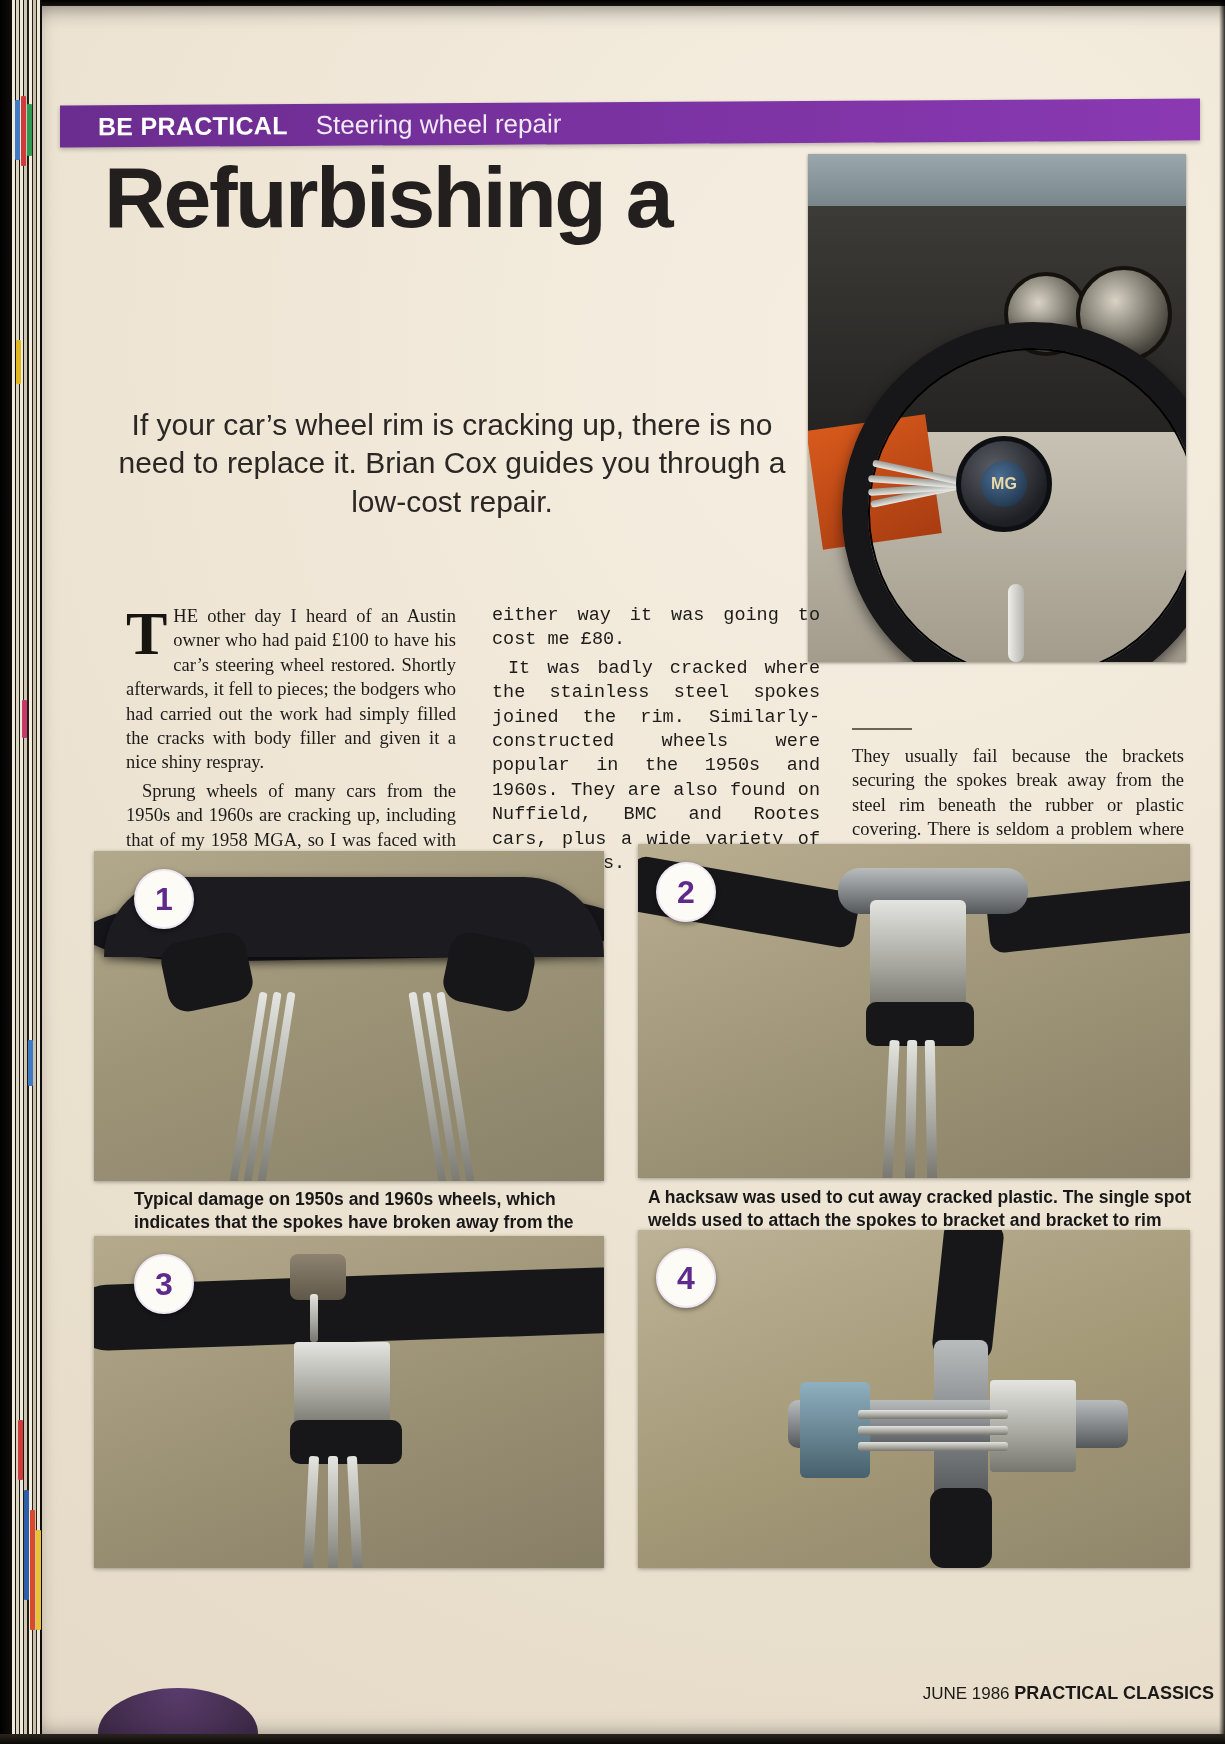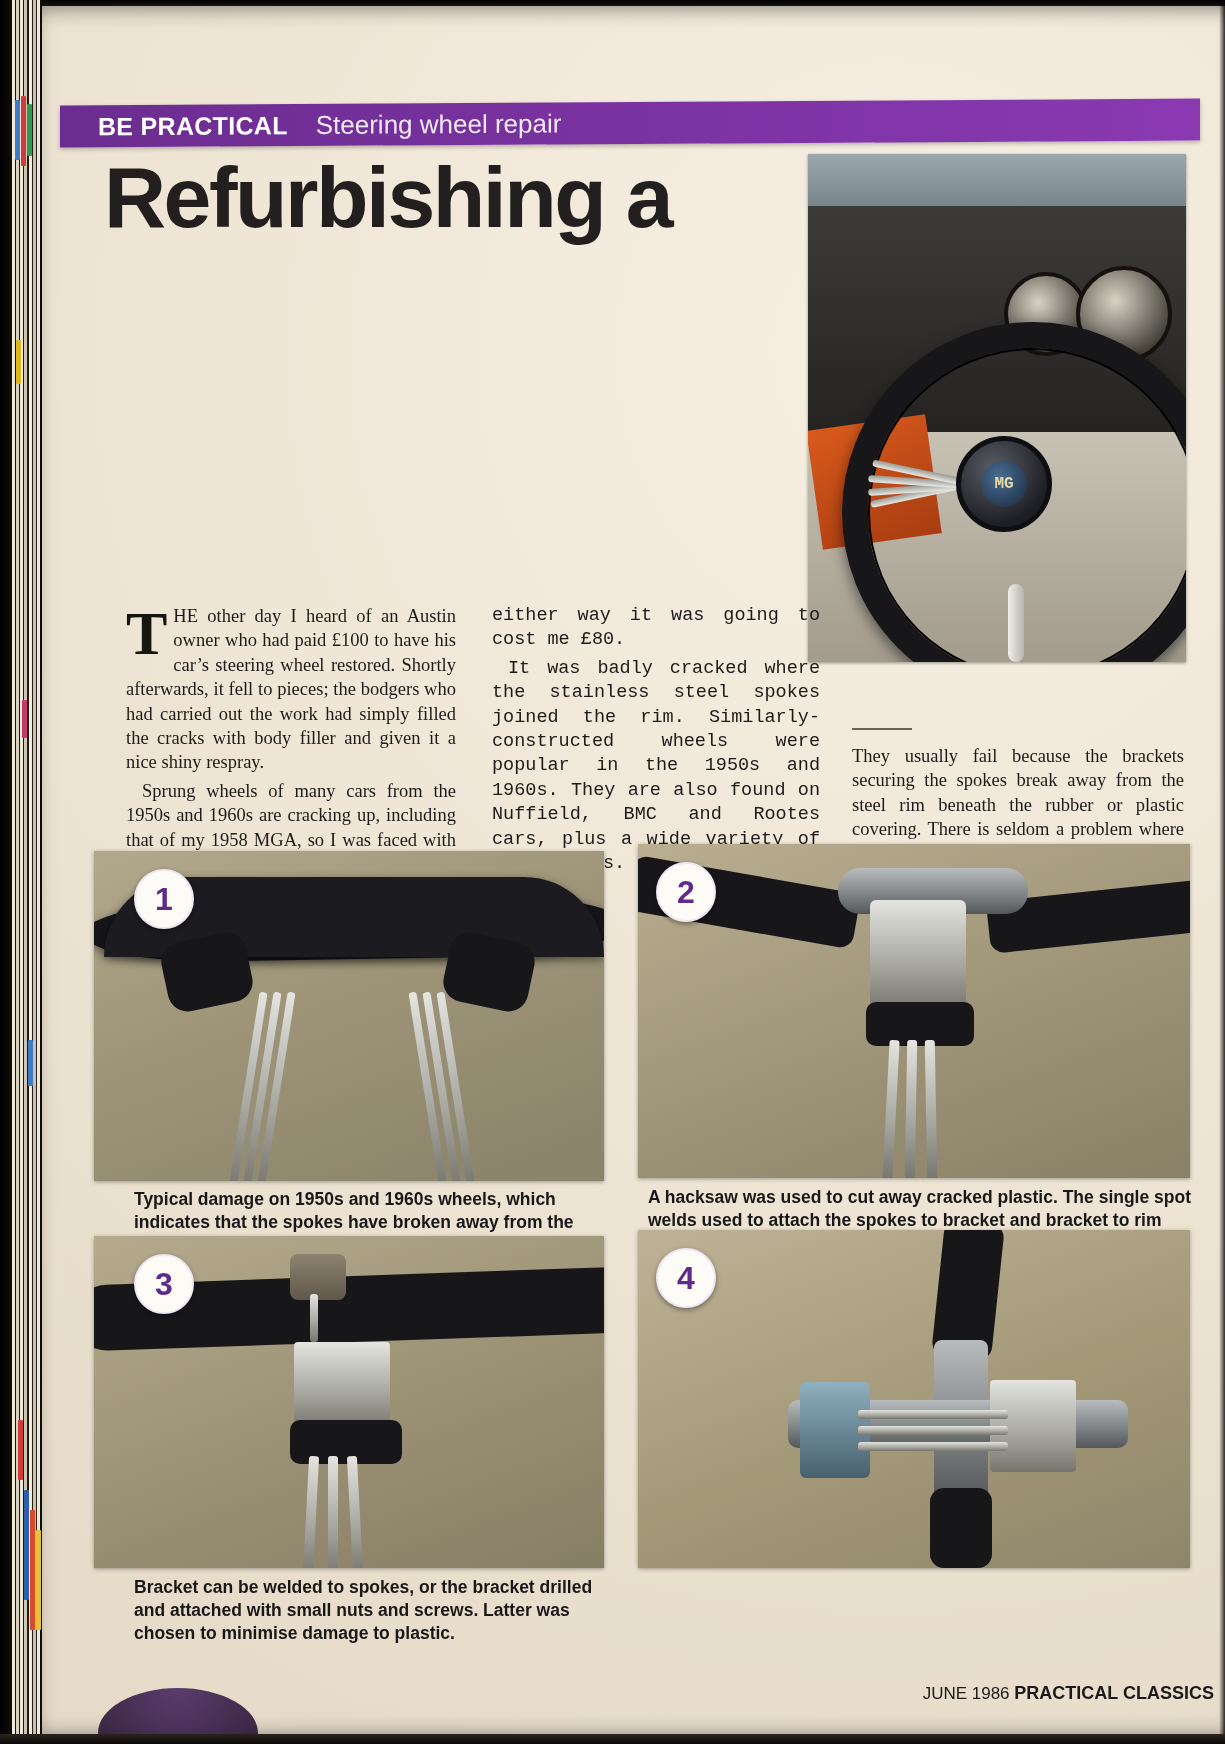--- a/index.html
+++ b/index.html
@@ -174,21 +174,21 @@
   }
   .hero .hub{
     position:absolute;left:148px;top:282px;width:86px;height:86px;border-radius:50%;
     background:radial-gradient(circle at 38% 32%,#5b5d66,#1d1f24 70%);
     border:5px solid #0e0f12;
     display:flex;align-items:center;justify-content:center;
   }
   .hero .hub-badge{
     width:46px;height:46px;border-radius:50%;
     background:radial-gradient(circle at 40% 35%,#4b6e93,#16283c);
-    color:#e9d9a6;font-family:Liberation Mono, monospace;font-size:16px;
+    color:#e9d9a6;font-family:Liberation Sans, sans-serif;font-size:16px;
     font-weight:bold;display:flex;align-items:center;justify-content:center;
   }
   .hero .spoke{
     position:absolute;
     height:7px;
     background:linear-gradient(180deg,#e8e8e4,#9a9a94);
     transform-origin:0 50%;
     border-radius:4px;
   }
   .hero .stalk{
@@ -340,20 +340,21 @@
       <div class="topbar-inner">
         <div class="kicker">BE PRACTICAL</div>
         <div class="kicker-sub">Steering wheel repair</div>
       </div>
     </div>
 
     <div class="headline">
       <span>Refurbishing a</span>
     </div>
 
+    <div class="standfirst">If your car’s wheel rim is cracking up, there is no need to replace it. Brian Cox guides you through a low-cost repair.</div>
 
     <div class="hero">
       <div class="sky"></div>
       <div class="dash"></div>
       <div class="dial d1"></div>
       <div class="dial d2"></div>
       <div class="seat"></div>
       <div class="seat-red"></div>
       <div class="wheel"></div>
       <div class="spoke" style="left:190px;top:320px;width:130px;transform:rotate(168deg);"></div>
@@ -416,21 +417,20 @@
       <div class="blk" style="left:-20px;top:40px;width:560px;height:66px;border-radius:40px;transform:rotate(-2deg);"></div>
       <div class="metal dark" style="left:196px;top:18px;width:56px;height:46px;border-radius:8px;background:linear-gradient(180deg,#8e8371,#5f5748);"></div>
       <div class="metal" style="left:216px;top:58px;width:8px;height:48px;"></div>
       <div class="metal" style="left:200px;top:106px;width:96px;height:86px;border-radius:4px;"></div>
       <div class="blk" style="left:196px;top:184px;width:112px;height:44px;border-radius:10px;"></div>
       <div class="metal" style="left:212px;top:220px;width:10px;height:120px;transform:rotate(3deg);"></div>
       <div class="metal" style="left:234px;top:220px;width:10px;height:120px;"></div>
       <div class="metal" style="left:256px;top:220px;width:10px;height:120px;transform:rotate(-3deg);"></div>
     </div>
     <div class="badge b3">3</div>
-    <div class="caption c3">Bracket can be welded to spokes, or the bracket drilled and attached with small nuts and screws. Latter was chosen to minimise damage to plastic.</div>
 
     <div class="photo p4">
       <div class="ph-bg" style="background:linear-gradient(160deg,#bdb296,#a39977 55%,#8f856b);"></div>
       <div class="blk" style="left:300px;top:-10px;width:60px;height:140px;border-radius:16px;transform:rotate(6deg);"></div>
       <div class="metal dark" style="left:296px;top:110px;width:54px;height:160px;border-radius:8px;"></div>
       <div class="metal dark" style="left:150px;top:170px;width:340px;height:48px;border-radius:10px;"></div>
       <div class="metal" style="left:162px;top:152px;width:70px;height:96px;border-radius:6px;background:linear-gradient(180deg,#8fb0bf,#47606d);"></div>
       <div class="metal" style="left:352px;top:150px;width:86px;height:92px;border-radius:4px;"></div>
       <div class="metal" style="left:220px;top:180px;width:150px;height:9px;"></div>
       <div class="metal" style="left:220px;top:196px;width:150px;height:9px;"></div>

